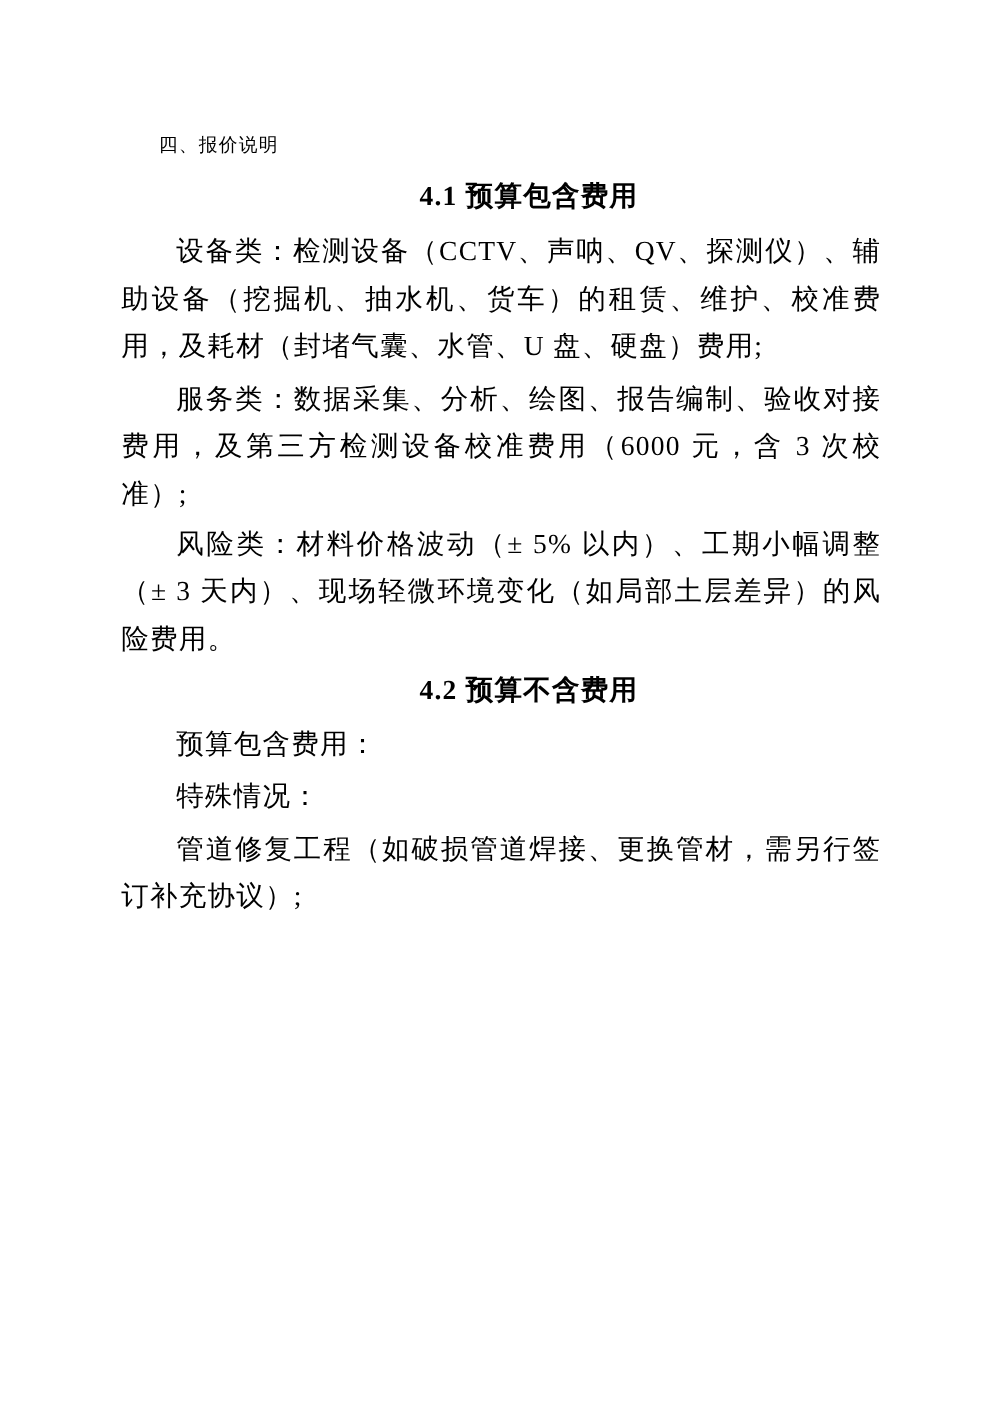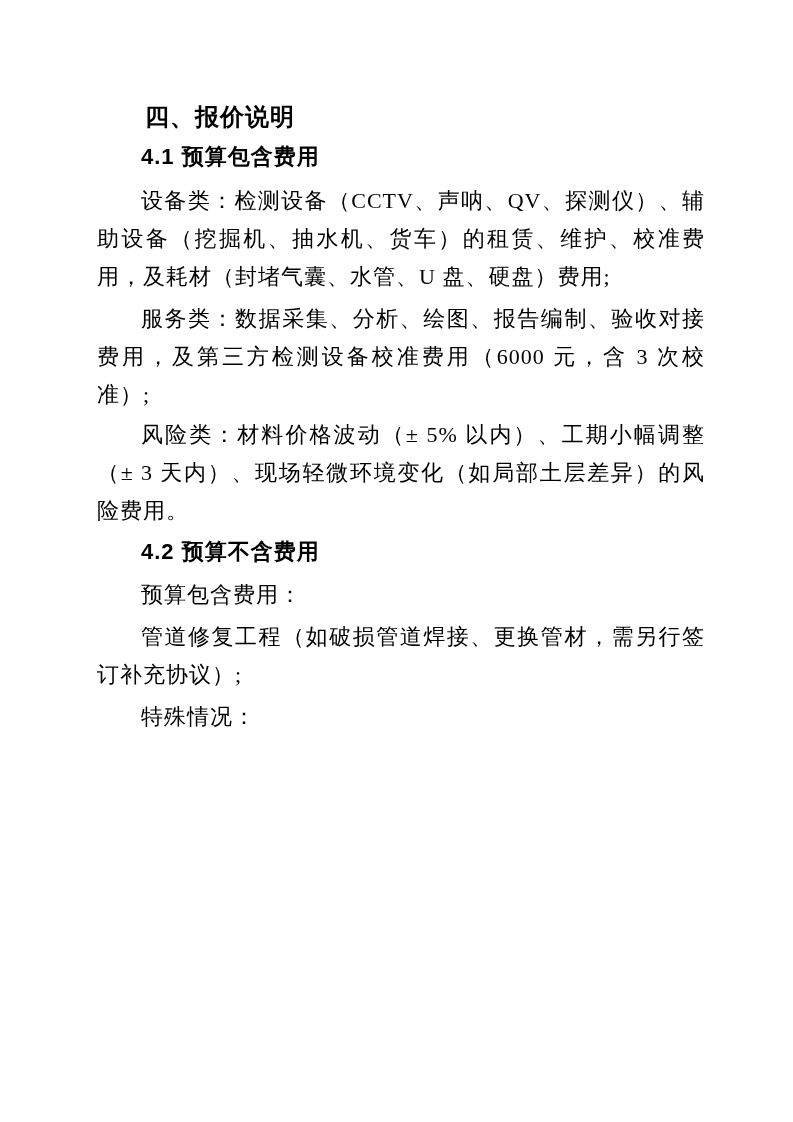--- a/index.html
+++ b/index.html
@@ -14,35 +14,36 @@
     background: #ffffff;
     overflow: hidden;
     color: #000000;
   }
   .content {
     box-sizing: border-box;
     padding: 98px 88px 0 97px;
   }
   .doc-h1 {
     font-family: "Liberation Sans", "DejaVu Sans", sans-serif;
-    font-size: 24px;
-    font-weight: 700;
+    font-size: 15px;
+    font-weight: 400;
     line-height: 38px;
     text-indent: 2em;
     margin: 0;
     letter-spacing: 1px;
   }
   .doc-h2 {
-    font-family: Liberation Sans, sans-serif;
+    font-family: Liberation Serif, serif;
     font-size: 22px;
     font-weight: 700;
     line-height: 38px;
     text-indent: 2em;
     margin: 0;
     letter-spacing: 1px;
+    text-align: center;
   }
   .para {
     font-family: "Liberation Serif", "DejaVu Serif", serif;
     font-size: 22px;
     font-weight: 400;
     line-height: 38px;
     text-align: justify;
     text-justify: inter-ideograph;
     text-indent: 2em;
     margin: 0;
@@ -71,19 +72,19 @@
 
     <p class="para mt4">服务类：数据采集、分析、绘图、报告编制、验收对接费用，及第三方检测设备校准费用（6000 元，含 3 次校准）;</p>
 
     <p class="para mt2">风险类：材料价格波动（± 5% 以内）、工期小幅调整（± 3 天内）、现场轻微环境变化（如局部土层差异）的风险费用。</p>
 
     <h2 class="doc-h2 mt3">4.2 预算不含费用</h2>
 
     <p class="para mt5">预算包含费用：</p>
 
 
+    <p class="para mt4">特殊情况：</p>
+
     <p class="para mt4">管道修复工程（如破损管道焊接、更换管材，需另行签订补充协议）;</p>
-
-    <p class="para mt4">特殊情况：</p>
 
 
   </div>
 </div>
 
 </body></html>

